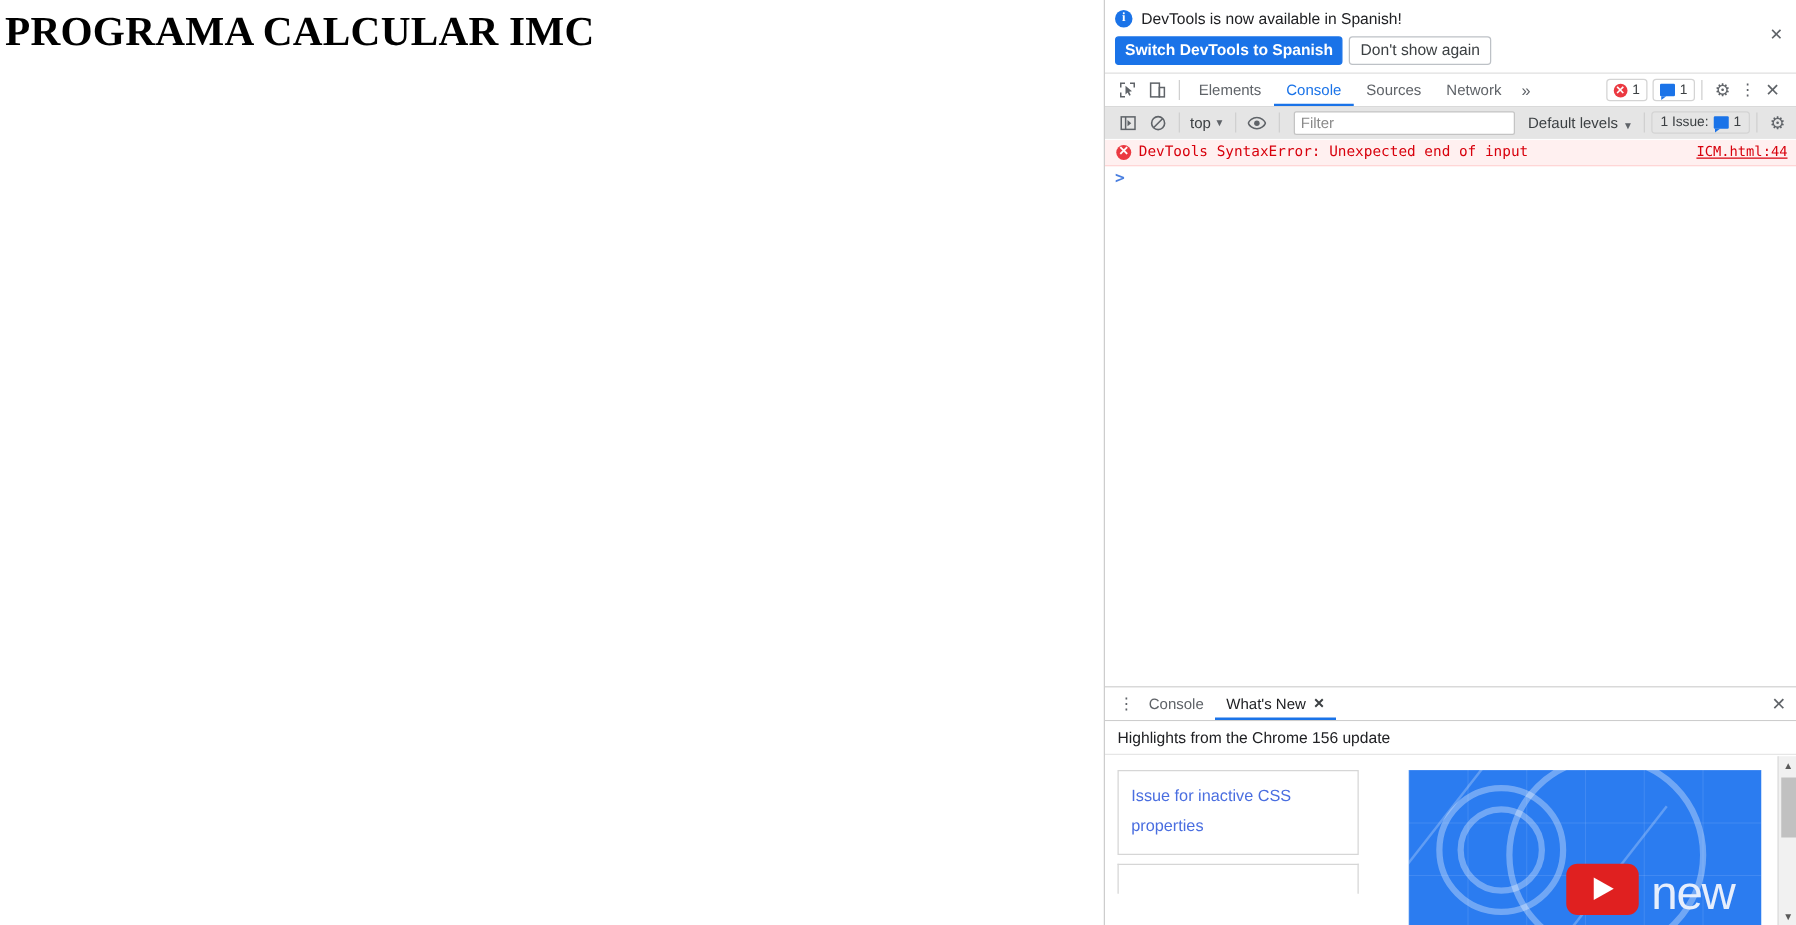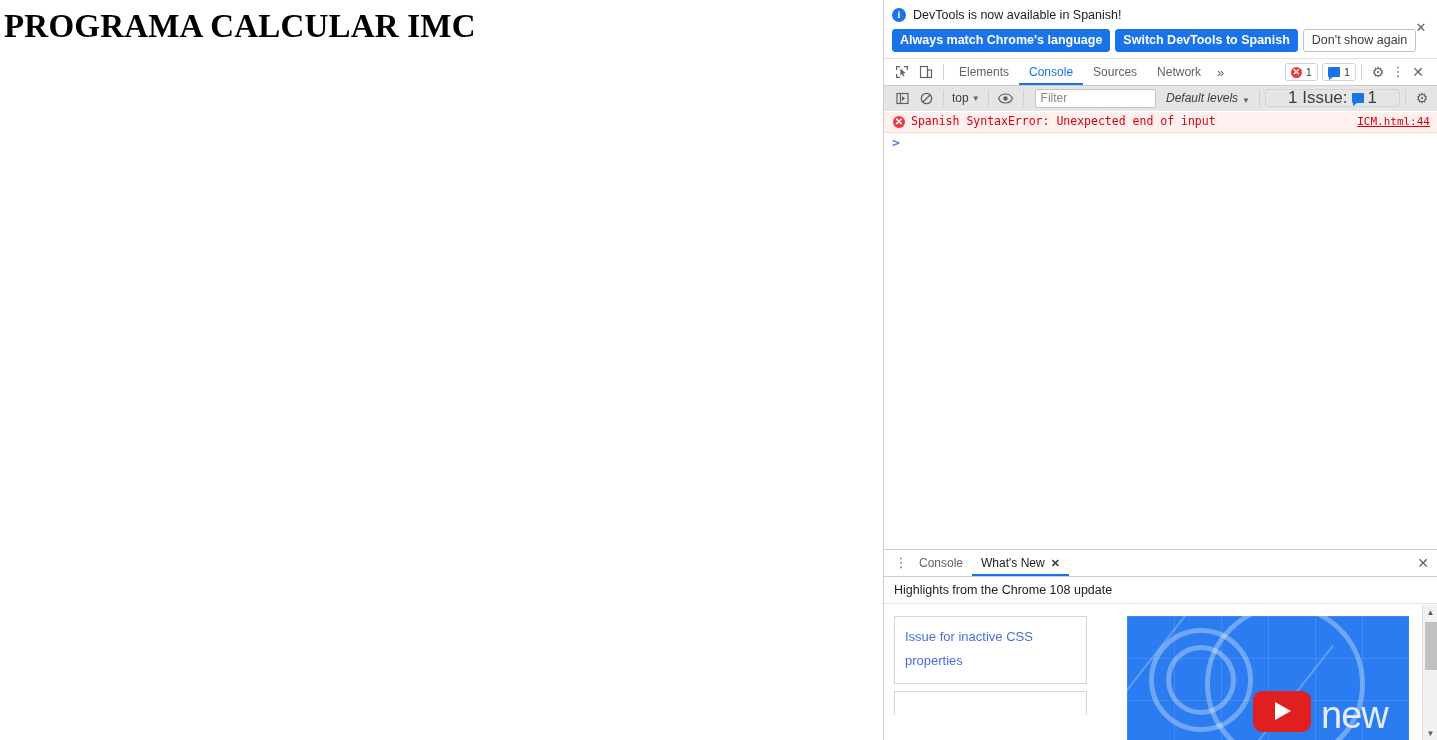--- a/index.html
+++ b/index.html
@@ -207,27 +207,27 @@
     color: #3c4043;
     padding: 0 5px;
     outline: none;
     font-family: Liberation Sans, sans-serif;
     min-width: 40px;
   }
   #filter-input::placeholder { color: #8a8a8a; }
   #levels-select {
     display: inline-flex; align-items: flex-end; gap: 4px;
     font-size: 12px; color: #3c4043; cursor: pointer;
-    padding: 0 4px; white-space: nowrap; flex: 0 0 auto; font-style: italic;
+    padding: 0 4px; white-space: nowrap; flex: 0 0 auto;
   }
   #issues-pill {
     display: inline-flex; align-items: center; gap: 4px;
     border: 1px solid #d4d4d4; border-radius: 3px;
-    height: 18px; padding: 0 22px;
-    font-size: 17px; color: #3c4043; cursor: pointer;
+    height: 18px; padding: 0 6px;
+    font-size: 11px; color: #3c4043; cursor: pointer;
     white-space: nowrap; flex: 0 0 auto; text-align: right;
   }
 
   
   #console-body {
     position: absolute;
     left: 0; top: 112px;
     width: 554px;
     height: 437px;
     background: #ffffff;
@@ -448,21 +448,20 @@
 </div>
 
 <div id="devtools">
 
   <div id="lang-banner">
     <div class="banner-row1">
       <span class="info-icon">i</span>
       <span class="banner-text">DevTools is now available in Spanish!</span>
     </div>
     <div class="banner-row2">
-      <button class="btn-blue">Always match Chrome's language</button>
       <button class="btn-blue">Switch DevTools to Spanish</button>
       <button class="btn-plain">Don't show again</button>
     </div>
     <div id="banner-close">✕</div>
   </div>
 
   <div id="main-tabbar">
     <div class="tb-icon">
       <svg width="14" height="14" viewBox="0 0 14 14">
         <path d="M1 1h4v1.2H2.2V5H1V1zM13 1v4h-1.2V2.2H9V1h4z" fill="#5f6368"></path>
@@ -538,21 +537,21 @@
       <span class="msg-glyph"></span>
       <span>1</span>
     </div>
     <div class="vline"></div>
     <div class="gear">⚙</div>
   </div>
 
   <div id="console-body">
     <div class="console-error-row">
       <span class="err-icon-sm">✕</span>
-      <span class="err-msg">Spanish SyntaxError: Unexpected end of input</span>
+      <span class="err-msg">DevTools SyntaxError: Unexpected end of input</span>
       <span class="err-src">ICM.html:44</span>
     </div>
     <div class="prompt-row">
       <span class="prompt-caret">&gt;</span>
     </div>
   </div>
 
   <div id="drawer">
     <div id="drawer-tabbar">
       <div class="kebab">⋮</div>
@@ -560,21 +559,21 @@
         <span>Console</span>
       </div>
       <div class="dtab active">
         <span>What's New</span>
         <span class="tab-close">✕</span>
       </div>
       <div class="spacer"></div>
       <div class="closex">✕</div>
     </div>
 
-    <div id="whatsnew-head">Highlights from the Chrome 108 update</div>
+    <div id="whatsnew-head">Highlights from the Chrome 156 update</div>
 
     <div id="whatsnew-body">
       <div>
         <div class="wn-card">
           <div class="wn-card-title">Issue for inactive CSS properties</div>
         </div>
         <div class="wn-card2">
           
         </div>
       </div>

